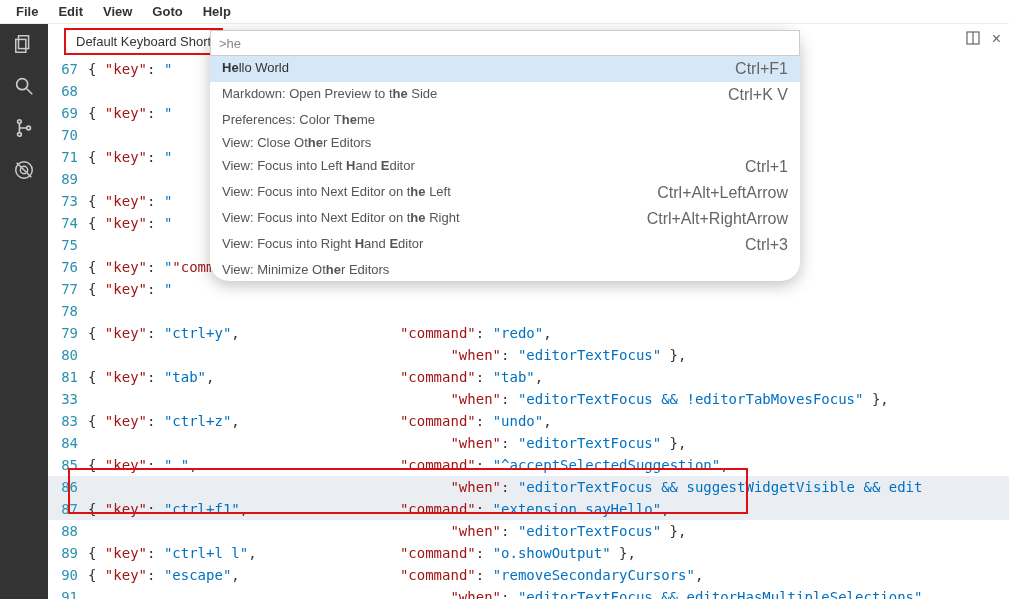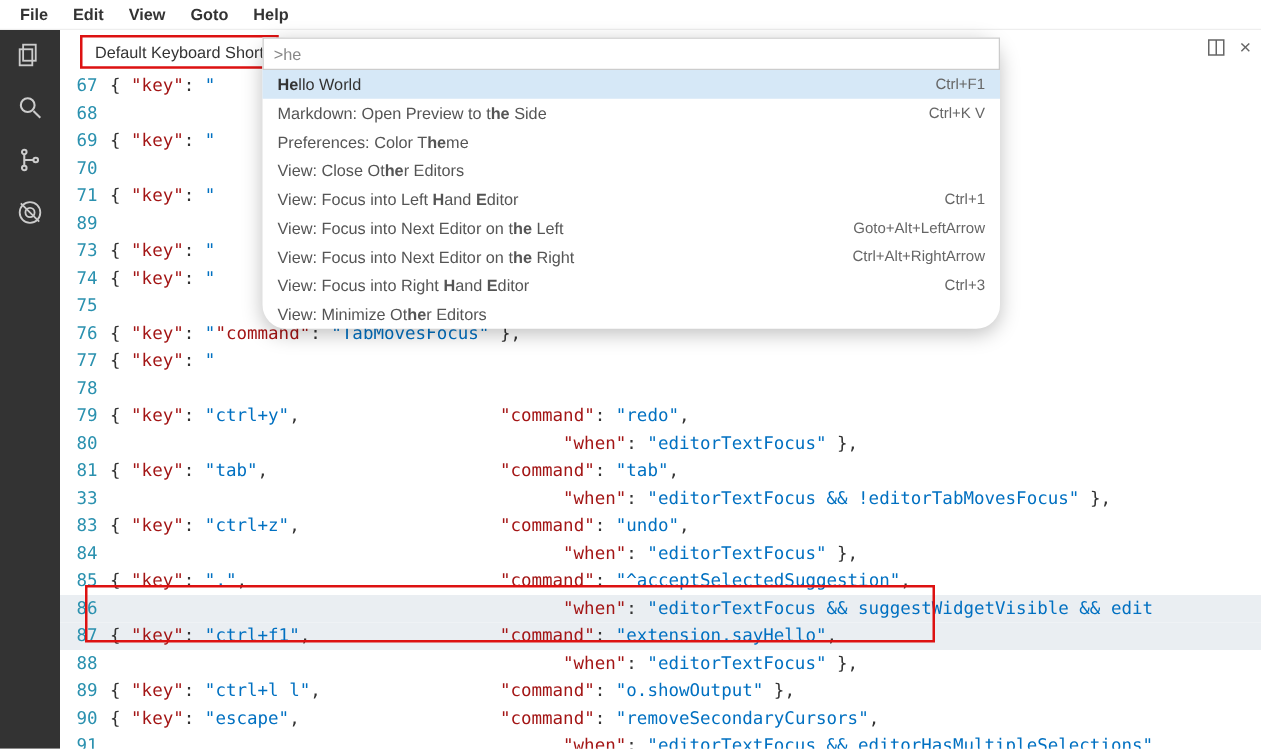--- a/index.html
+++ b/index.html
@@ -23,21 +23,21 @@
 .t-colon { color:#333; }
 .t-val { color:#0070c1; }
 .t-punc { color:#333; }
 .t-label { color:#0070c1; }
 .hlbox { position:absolute; border:2px solid #d11; pointer-events:none; }
 .palette { position:absolute; left:210px; top:30px; width:590px; background:#fff; box-shadow:0 4px 16px rgba(0,0,0,.25); z-index:10; font-size:13px;border-radius:19px; }
 .palette-input { width:100%; height:26px; border:1px solid #ccc; padding:2px 8px; font-size:13px; outline:none; color:#888; }
 .palette-list { }
 .palette-item { display:flex; justify-content:space-between; padding:4px 12px; color:#555; cursor:pointer; }
 .palette-item.sel { background:#d6e8f7; color:#333; }
-.palette-item .sc { color:#666; font-size:12px; }
+.palette-item .sc { color:#666; font-size:16px; }
 .palette-item b { font-weight:600; }
 .scbox { position:absolute; border:2px solid #d11; pointer-events:none; }
 
 .watermark { position:absolute; left:340px; top:96px; opacity:.12; pointer-events:none; text-align:center; }
 .watermark .bull { width:72px; height:72px; border:4px solid #3aa655; border-radius:50%; margin:0 auto; position:relative; }
 .watermark .txt { font-size:28px; color:#444; letter-spacing:6px; margin-top:-42px; }
 </style>
 </head>
 <body>
 
@@ -108,21 +108,21 @@
       <div class="palette-item">
         <span>View: Close Ot<b>he</b>r Editors</span>
         <span class="sc"></span>
       </div>
       <div class="palette-item">
         <span>View: Focus into Left <b>H</b>and <b>E</b>ditor</span>
         <span class="sc">Ctrl+1</span>
       </div>
       <div class="palette-item">
         <span>View: Focus into Next Editor on t<b>he</b> Left</span>
-        <span class="sc">Goto+Alt+LeftArrow</span>
+        <span class="sc">Ctrl+Alt+LeftArrow</span>
       </div>
       <div class="palette-item">
         <span>View: Focus into Next Editor on t<b>he</b> Right</span>
         <span class="sc">Ctrl+Alt+RightArrow</span>
       </div>
       <div class="palette-item">
         <span>View: Focus into Right <b>H</b>and <b>E</b>ditor</span>
         <span class="sc">Ctrl+3</span>
       </div>
       <div class="palette-item">

